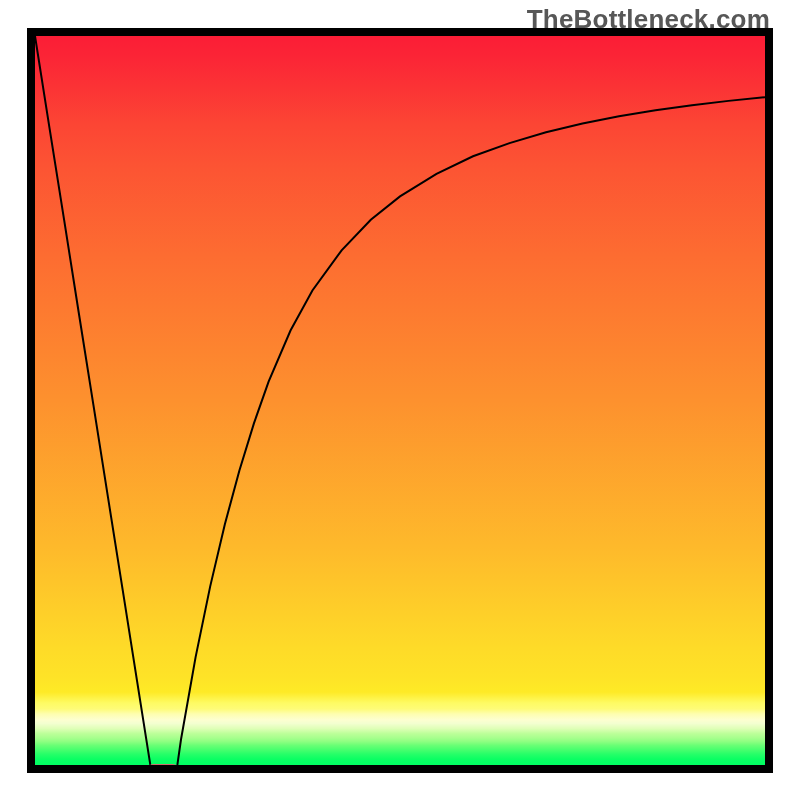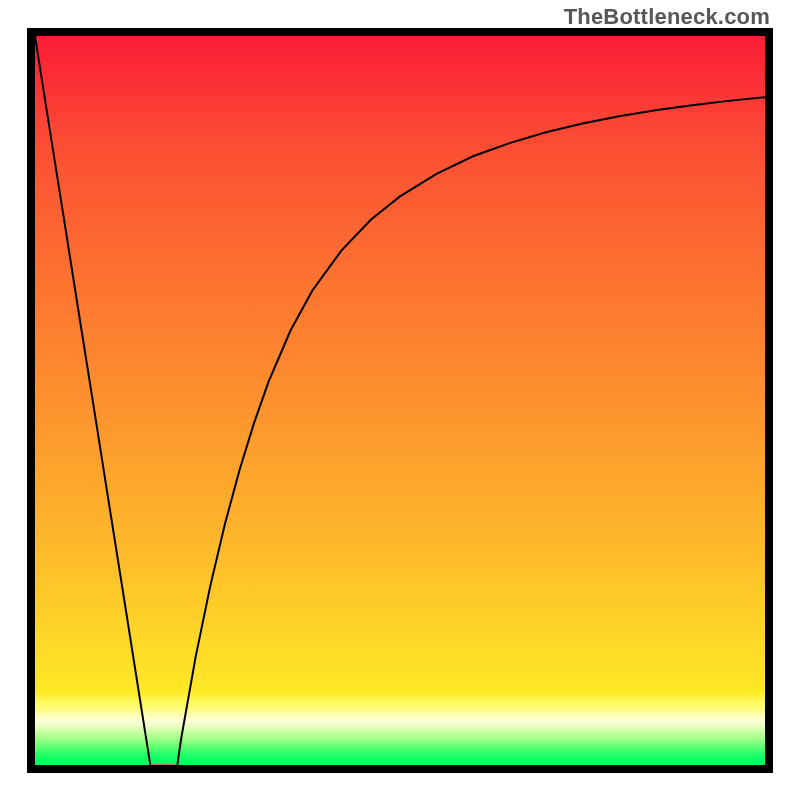--- a/index.html
+++ b/index.html
@@ -75,21 +75,21 @@
   }
   .marker {
     position: absolute;
     background: #cc6d6c;
     border-radius: 50px;
   }
   .watermark {
     position: absolute;
     top: 4px;
     right: 30px;
-    font-size: 22px;
+    font-size: 26px;
     font-weight: bold;
     color: #575757;
     letter-spacing: 0.2px;
   }
 </style>
 </head>
 <body>
 
 <div class="watermark">TheBottleneck.com</div>
 

